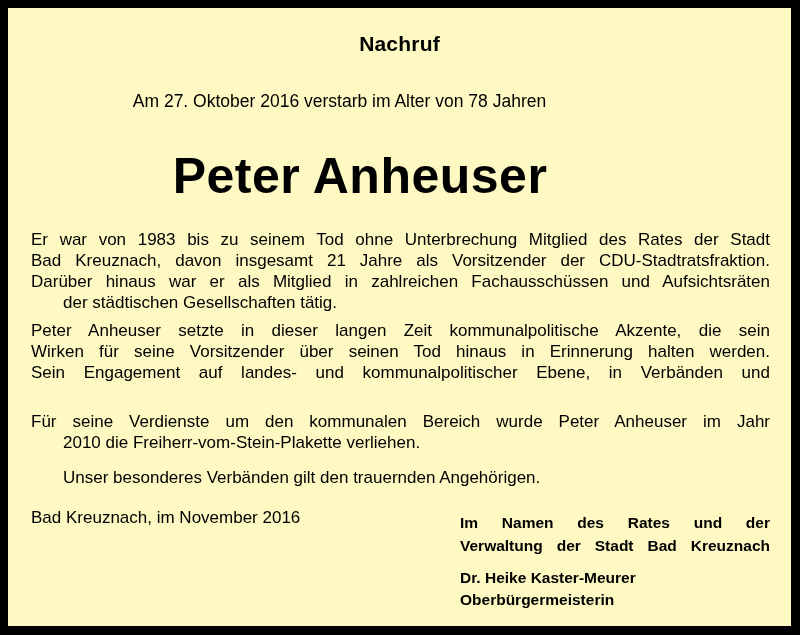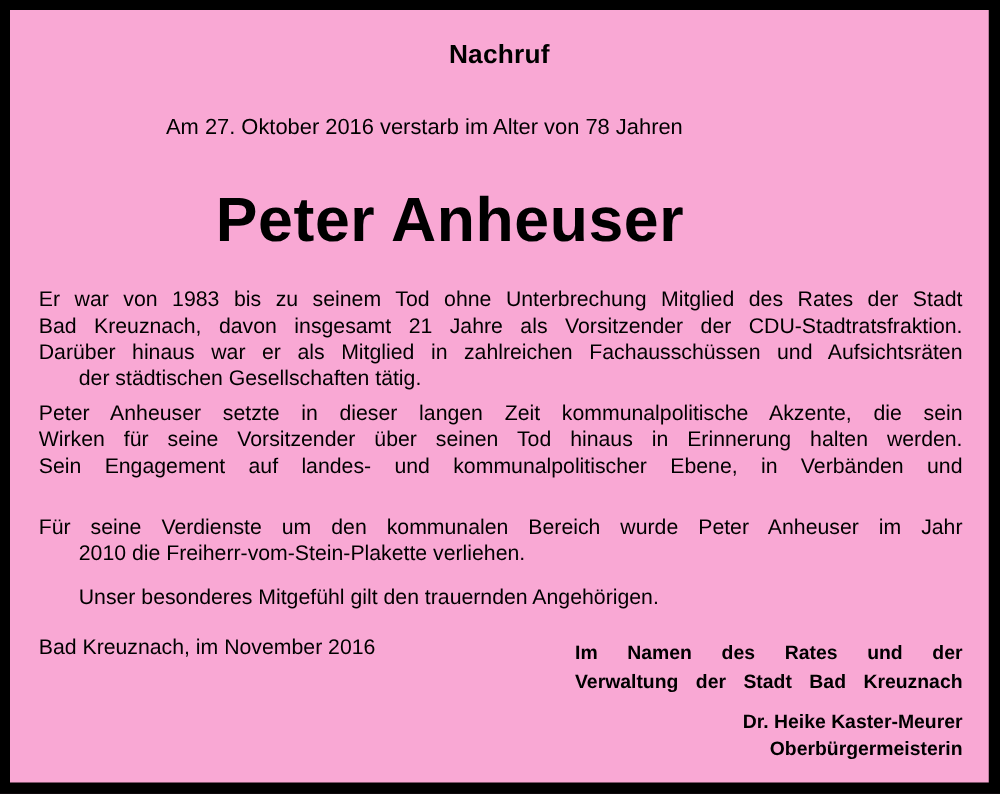--- a/index.html
+++ b/index.html
@@ -14,21 +14,21 @@
       overflow: hidden;
       font-family: "Liberation Sans", "DejaVu Sans", sans-serif;
       color: #000;
     }
     .notice {
       position: absolute;
       left: 8px;
       top: 8px;
       width: 783px;
       height: 618px;
-      background: #f9a8d4;
+      background: #fef9c3;
     }
     .abs { position: absolute; white-space: nowrap; }
     .title {
       left: 0; width: 783px; top: 24px;
       text-align: center;
       font-weight: bold;
       font-size: 21px;
       letter-spacing: 0.2px;
     }
     .intro {
@@ -86,21 +86,21 @@
       height: 23px;
     }
     .signer {
       position: absolute;
       left: 452px;
       width: 310px;
       top: 559px;
       font-weight: bold;
       font-size: 15.5px;
       line-height: 22px;
-      text-align: right;
+      text-align: left;
     }
     .signer span { display: block; }
   </style>
 </head>
 <body>
 
 <div class="notice">
 
   <div class="abs title">Nachruf</div>
 
@@ -120,21 +120,21 @@
     <span class="line">Wirken für seine Vorsitzender über seinen Tod hinaus in Erinnerung halten werden.</span>
     <span class="line">Sein Engagement auf landes- und kommunalpolitischer Ebene, in Verbänden und</span>
   </div>
 
   <div class="body-text p3">
     <span class="line">Für seine Verdienste um den kommunalen Bereich wurde Peter Anheuser im Jahr</span>
     <span class="line last">2010 die Freiherr-vom-Stein-Plakette verliehen.</span>
   </div>
 
   <div class="body-text p4">
-    <span class="line last">Unser besonderes Mitgefühl gilt den trauernden Angehörigen.</span>
+    <span class="line last">Unser besonderes Verbänden gilt den trauernden Angehörigen.</span>
   </div>
 
   <div class="abs place-date">Bad Kreuznach, im November 2016</div>
 
   <div class="signature">
     <span class="line">Im Namen des Rates und der</span>
     <span class="line">Verwaltung der Stadt Bad Kreuznach</span>
   </div>
 
   <div class="signer">

